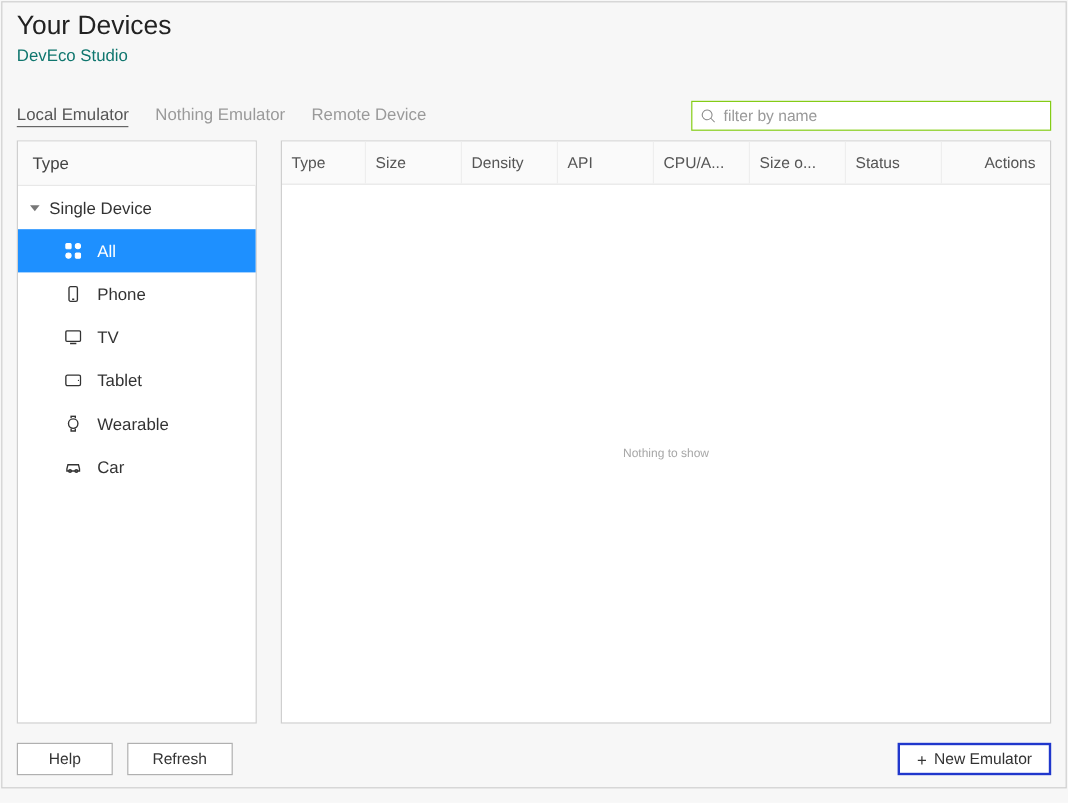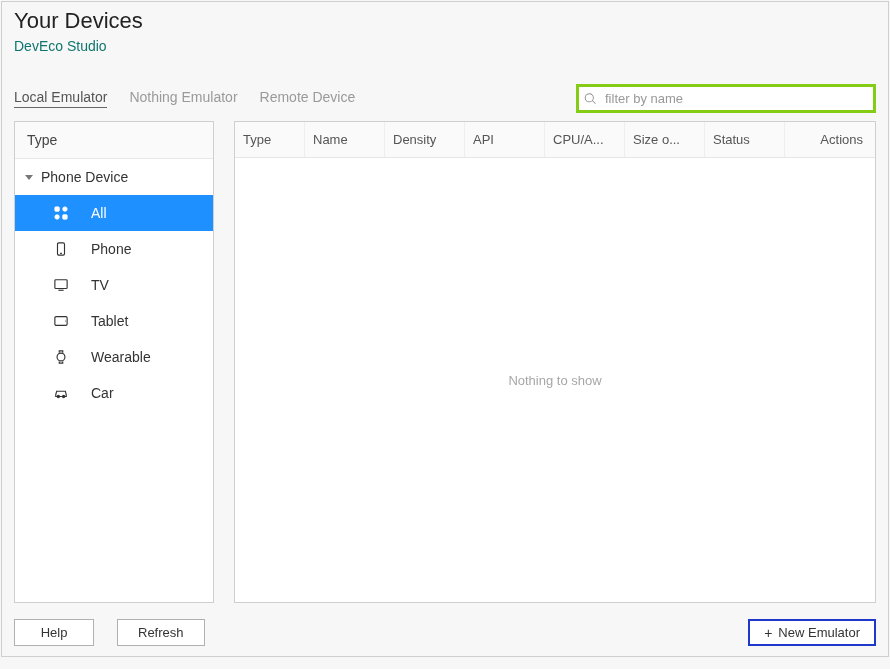--- a/index.html
+++ b/index.html
@@ -60,21 +60,21 @@
       position: absolute;
       left: 8px;
       top: 50%;
       transform: translateY(-50%);
       width: 13px;
       height: 13px;
       fill: #888;
     }
     .search-input {
       width: 100%;
-      border: 3px solid #84cc16;
+      border: 1px solid #84cc16;
       padding: 4px 6px 4px 26px;
       font-size: 13px;
       outline: none;
       background: #fff;
       color: #4d7c0f;
     }
     .search-input::placeholder { color: #999; }
     .body {
       flex: 1;
       display: flex;
@@ -111,21 +111,21 @@
       border-left: 4px solid transparent;
       border-right: 4px solid transparent;
       border-top: 5px solid #777;
     }
     .tree-item {
       display: flex;
       align-items: center;
       padding: 10px 10px 10px 38px;
       font-size: 14px;
       color: #333;
-      gap: 22px;
+      gap: 12px;
       cursor: pointer;
     }
     .tree-item.selected {
       background: #1e90ff;
       color: #fff;
     }
     .tree-item .icon {
       width: 16px;
       height: 16px;
       display: flex;
@@ -163,29 +163,29 @@
     .th:nth-child(5){ width: 80px; }
     .th:nth-child(6){ width: 80px; }
     .th:nth-child(7){ width: 80px; }
     .th:nth-child(8){ flex: 1; padding-right: 12px; }
     .empty {
       flex: 1;
       display: flex;
       align-items: center;
       justify-content: center;
       color: #a7a7a7;
-      font-size: 13px;
+      font-size: 10px;
     }
     .footer {
       display: flex;
       justify-content: space-between;
       align-items: center;
       padding: 8px 12px 10px 12px;
     }
-    .footer-left { display: flex; gap: 23px; }
+    .footer-left { display: flex; gap: 12px; }
     .btn {
       border: 1px solid #b0b0b0;
       background: #fff;
       font-size: 13px;
       color: #333;
       padding: 5px 20px;
       cursor: pointer;
       min-width: 80px;
       text-align: center;
     }
@@ -223,21 +223,21 @@
         </svg>
       <input class="search-input" placeholder="filter by name" style="">
     </div>
   </div>
 
   <div class="body">
     <div class="sidebar">
       <div class="sidebar-header">Type</div>
       <div class="tree-group">
         <span class="caret"></span>
-        <span>Phone Device</span>
+        <span>Single Device</span>
       </div>
       <div class="tree-item selected">
         <span class="icon">
           <svg viewBox="0 0 16 16" width="14" height="14" fill="#fff">
               <rect x="1" y="1" width="5" height="5" rx="1"></rect>
               <rect x="10" y="1" width="5" height="5" rx="2.5"></rect>
               <rect x="1" y="10" width="5" height="5" rx="2.5"></rect>
               <rect x="10" y="10" width="5" height="5" rx="1"></rect>
             </svg>
         </span>
@@ -287,21 +287,21 @@
               <circle cx="11" cy="12" r="1.3"></circle>
             </svg>
         </span>
         <span>Car</span>
       </div>
     </div>
 
     <div class="main">
       <div class="table-header">
         <div class="th">Type</div>
-        <div class="th">Name</div>
+        <div class="th">Size</div>
         <div class="th">Density</div>
         <div class="th">API</div>
         <div class="th">CPU/A...</div>
         <div class="th">Size o...</div>
         <div class="th">Status</div>
         <div class="th">Actions</div>
       </div>
       <div class="empty">Nothing to show</div>
     </div>
   </div>

